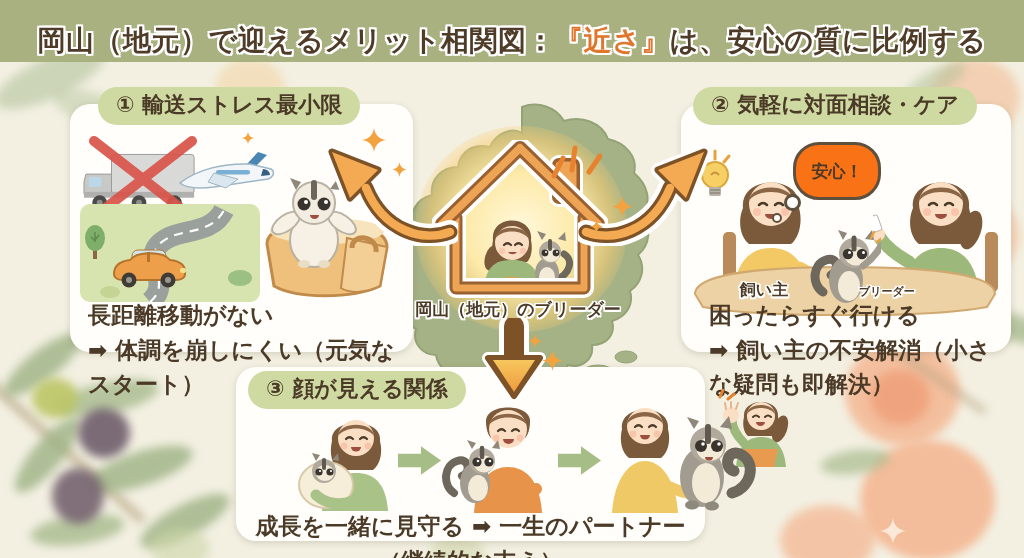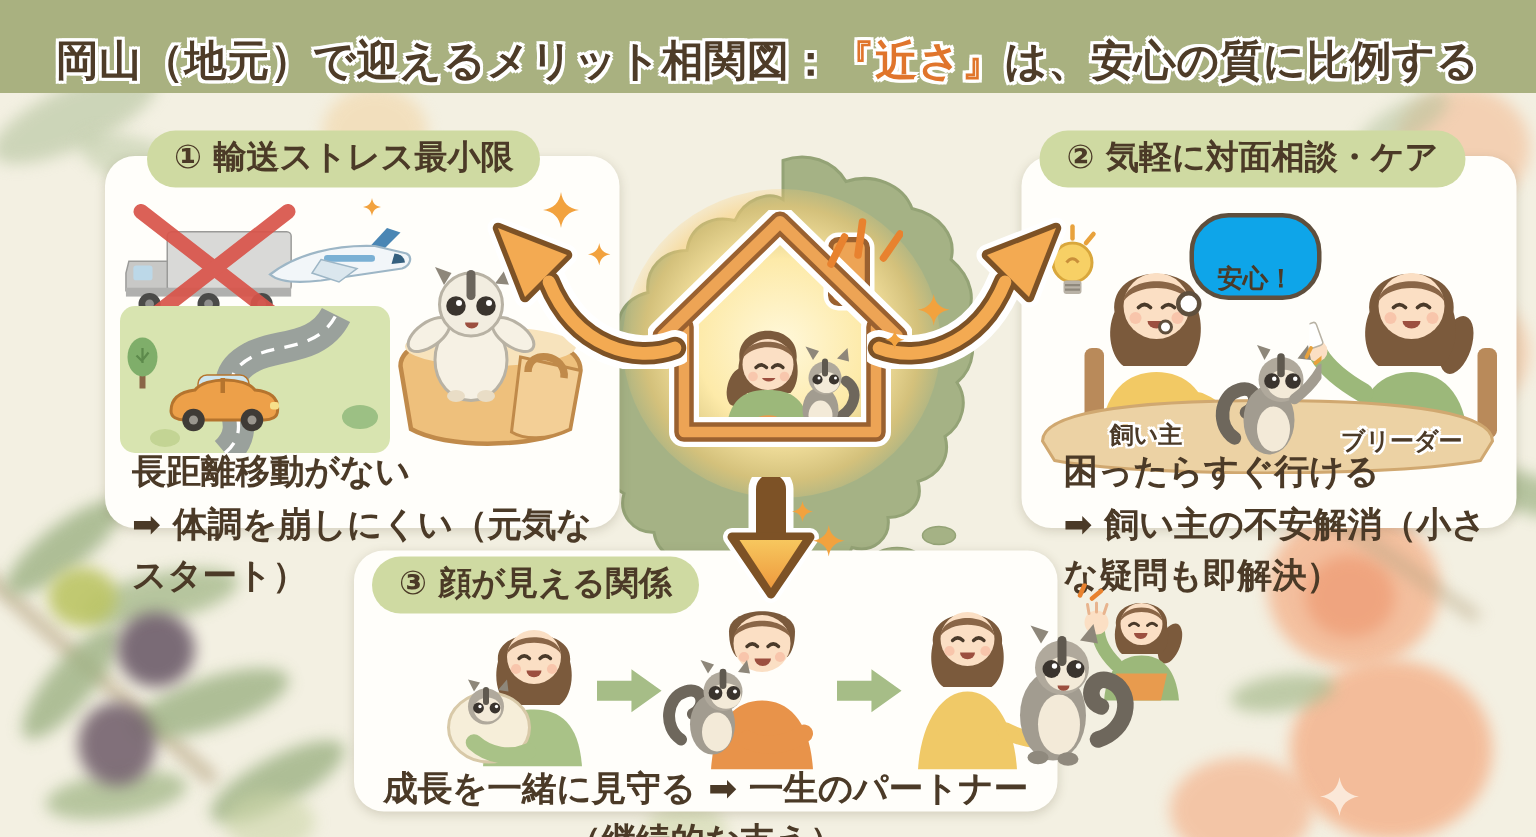--- a/index.html
+++ b/index.html
@@ -30,22 +30,22 @@
   .card2 .pill{left:12px;top:-17px;}
   .card3 .pill{left:12px;top:4px;}
   .caption{position:absolute;font-size:23px;font-weight:700;line-height:1.5;color:var(--body-text);margin:0;}
   .card1 .caption{left:18px;top:194px;}
   .card2 .caption{left:28px;top:194px;}
   .card3 .caption{left:0;right:0;top:142px;text-align:center;}
   .abs{position:absolute;}
   .outline-label{font-weight:800;color:var(--body-text);white-space:nowrap;
     text-shadow:-1.5px -1.5px 0 #fff,1.5px -1.5px 0 #fff,-1.5px 1.5px 0 #fff,1.5px 1.5px 0 #fff,0 -1.5px 0 #fff,0 1.5px 0 #fff,-1.5px 0 0 #fff,1.5px 0 0 #fff;}
   
-  .bubble{position:absolute;border:3px solid #5f4f3d;background:#0ea5e9;border-radius:26px;
-    display:flex;align-items:flex-end;justify-content:center;font-size:17px;font-weight:800;color:var(--body-text);z-index:3;}
+  .bubble{position:absolute;border:3px solid #5f4f3d;background:#f97316;border-radius:26px;
+    display:flex;align-items:center;justify-content:center;font-size:17px;font-weight:800;color:var(--body-text);z-index:3;}
   .bubble::after{content:"";position:absolute;left:-12px;bottom:-14px;width:11px;height:11px;border-radius:50%;
     background:#fff;border:3px solid #5f4f3d;}
   .bubble::before{content:"";position:absolute;left:-24px;bottom:-26px;width:6px;height:6px;border-radius:50%;
     background:#fff;border:2.5px solid #5f4f3d;}
   .center-label{position:absolute;left:398px;top:298px;width:240px;text-align:center;font-size:17px;z-index:3;}
   .z1{z-index:1}.z2{z-index:2}.z3{z-index:3}.z4{z-index:4}.z5{z-index:5}
 </style>
 </head>
 <body>
 
@@ -136,20 +136,21 @@
   </svg>
 
   <svg class="abs z2" style="left:546px;top:140px;width:56px;height:42px" viewBox="0 0 56 42">
     <g stroke="#e8822f" stroke-width="5" stroke-linecap="round">
       <path d="M8,36 L17,18"></path>
         <path d="M26,30 L29,8"></path>
         <path d="M43,32 L54,16"></path>
     </g>
   </svg>
 
+  <div class="center-label outline-label">岡山（地元）のブリーダー</div>
 
   <svg class="abs z3" style="left:318px;top:136px;width:140px;height:110px" viewBox="0 0 140 110">
     <path d="M132,96 C106,106 66,96 48,52" fill="none" stroke="#fff" stroke-width="24" stroke-linecap="round"></path>
     <polygon points="14,16 60,34 32,62" fill="#fff" stroke="#fff" stroke-width="14" stroke-linejoin="round"></polygon>
     <path d="M132,96 C106,106 66,96 48,52" fill="none" stroke="var(--arrow-outline)" stroke-width="15" stroke-linecap="round"></path>
     <polygon points="14,16 60,34 32,62" fill="var(--arrow-outline)" stroke="var(--arrow-outline)" stroke-width="7" stroke-linejoin="round"></polygon>
     <path d="M132,96 C106,106 66,96 48,52" fill="none" stroke="var(--arrow-orange)" stroke-width="8.5" stroke-linecap="round"></path>
     <polygon points="14,16 60,34 32,62" fill="var(--arrow-orange)"></polygon>
   </svg>
   <svg class="abs z3" style="left:578px;top:136px;width:140px;height:110px" viewBox="0 0 140 110">
@@ -345,21 +346,21 @@
       <circle cx="39" cy="28" r="5.2" fill="#3a342e"></circle>
         <circle cx="53" cy="28" r="5.2" fill="#3a342e"></circle>
       <circle cx="40.5" cy="26.5" r="1.5" fill="#fff"></circle>
         <circle cx="54.5" cy="26.5" r="1.5" fill="#fff"></circle>
       <path d="M54,40 C62,34 68,27 72,20" stroke="#a29c90" stroke-width="7" stroke-linecap="round" fill="none"></path>
       <path d="M62,12 l3,-6 M68,16 l5,-4" stroke="#e8a23c" stroke-width="2.5" stroke-linecap="round"></path>
     </svg>
     <div class="abs z4 outline-label" style="left:40px;top:176px;width:86px;text-align:center;font-size:16px">
       <span>飼い主</span>
     </div>
-    <div class="abs z4 outline-label" style="left:178px;top:180px;width:116px;text-align:right;font-size:16px">
+    <div class="abs z4 outline-label" style="left:178px;top:180px;width:116px;text-align:left;font-size:11px">
       <span>ブリーダー</span>
     </div>
     <p class="caption z5">
       <span>困ったらすぐ行ける</span><br>
       <span>➡ 飼い主の不安解消（小さな疑問も即解決）</span>
     </p>
   </section>
 
   <section class="card card3">
     <div class="pill"><span>③ 顔が見える関係</span></div>

